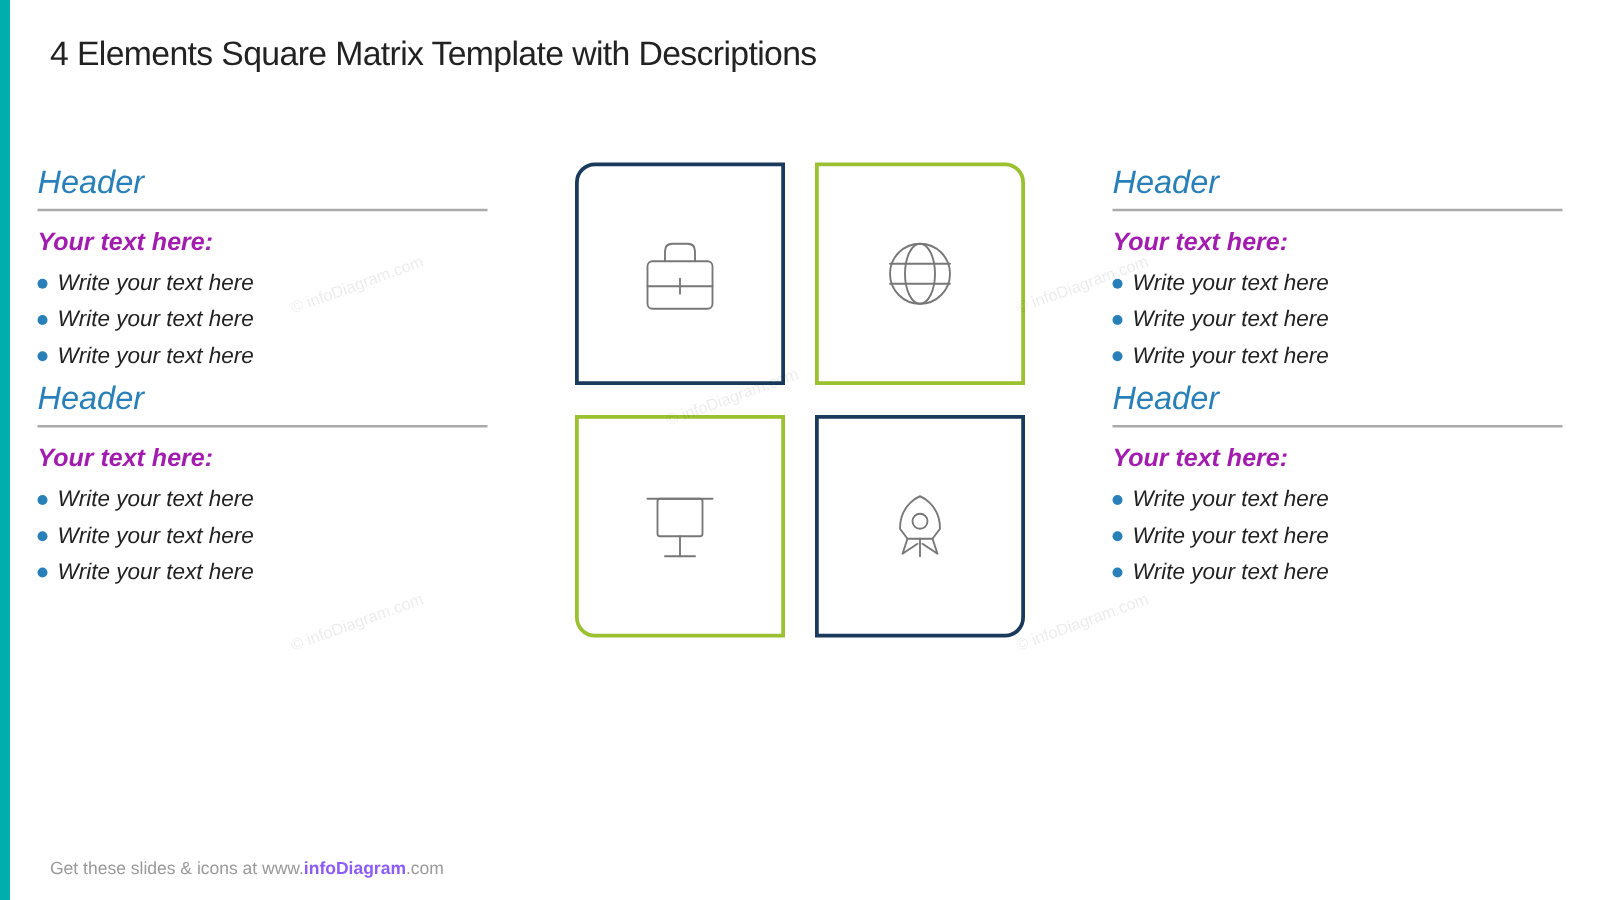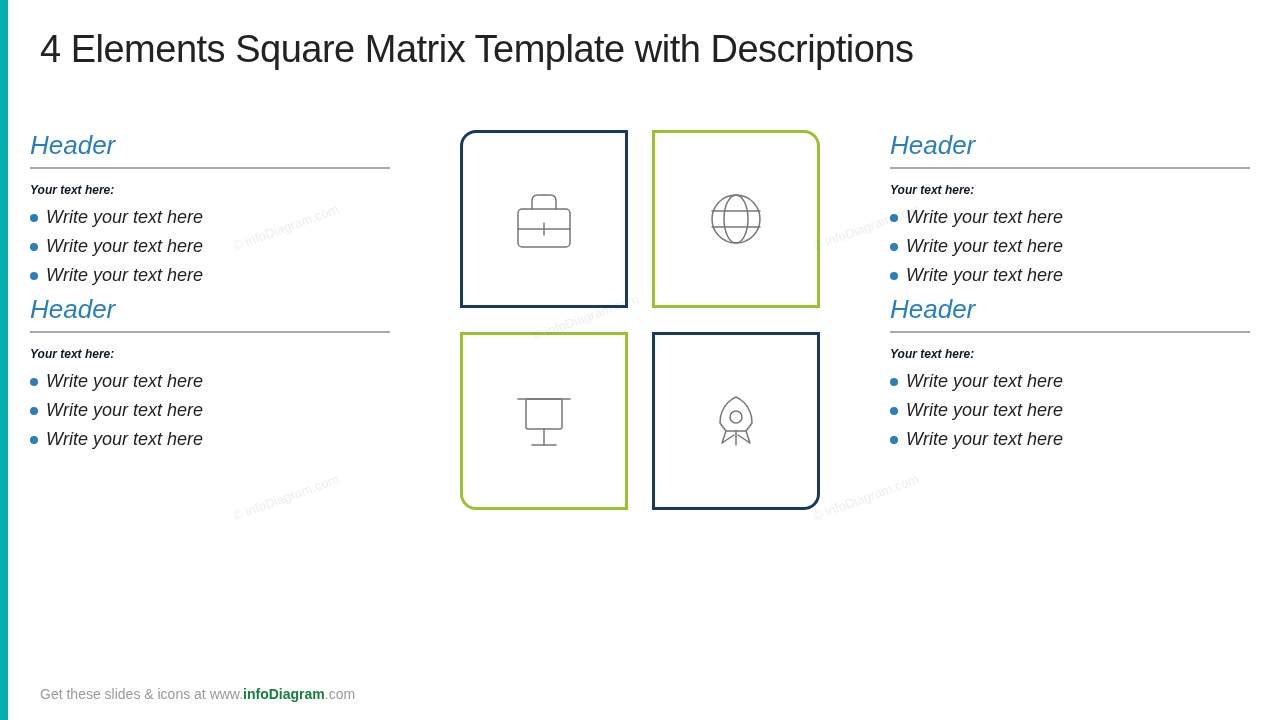--- a/index.html
+++ b/index.html
@@ -23,21 +23,21 @@
     }
 
     .title-area {
       position: absolute;
       top: 28px;
       left: 40px;
       right: 40px;
     }
 
     .main-title {
-      font-size: 38px;
+      font-size: 27px;
       font-weight: 400;
       color: #222222;
       letter-spacing: -0.5px;
     }
 
     .content-area {
       position: absolute;
       top: 130px;
       left: 30px;
       right: 30px;
@@ -146,23 +146,23 @@
       margin-bottom: 6px;
     }
 
     .panel-divider {
       height: 2px;
       background: #aaaaaa;
       margin-bottom: 14px;
     }
 
     .panel-subheader {
-      font-size: 12px;
+      font-size: 20px;
       font-weight: 700;
-      color: #0f172a;
+      color: #a21caf;
       margin-bottom: 10px;
     }
 
     .bullet-list {
       list-style: none;
       padding: 0;
     }
 
     .bullet-list li {
       font-size: 18px;
@@ -183,21 +183,21 @@
 
     .footer-text {
       position: absolute;
       bottom: 18px;
       left: 40px;
       font-size: 14px;
       color: #999999;
     }
 
     .footer-text strong {
-      color: #15803d;
+      color: #8b5cf6;
     }
 
     .watermark {
       position: absolute;
       color: rgba(0,0,0,0.08);
       font-size: 13px;
       transform: rotate(-20deg);
       pointer-events: none;
       white-space: nowrap;
     }

